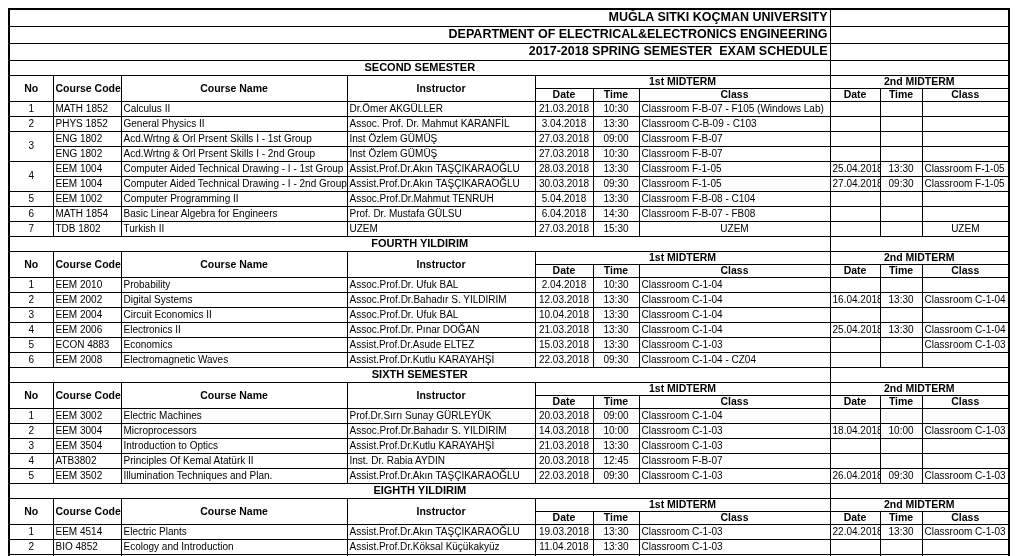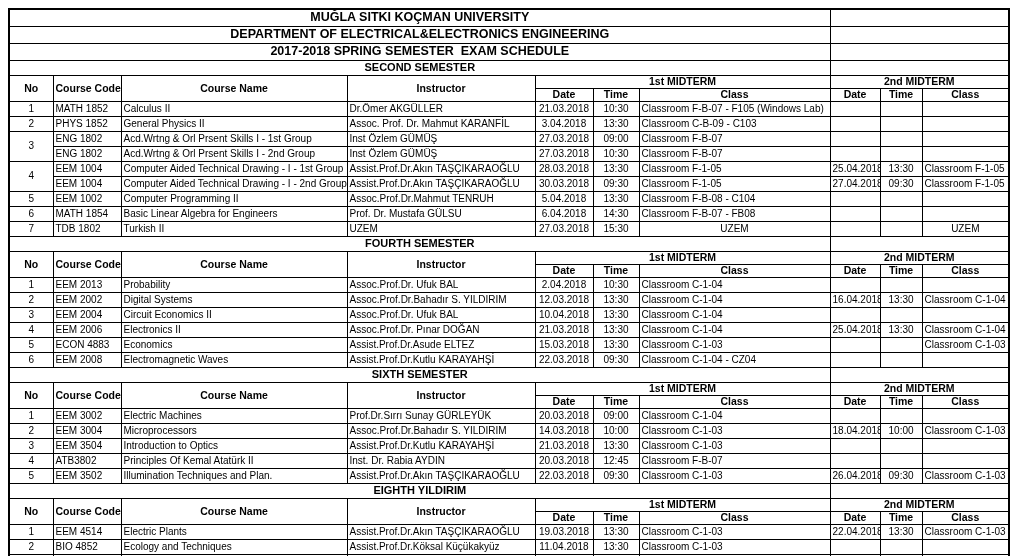--- a/index.html
+++ b/index.html
@@ -2,21 +2,21 @@
 <html><head>
 <meta charset="utf-8">
 <style>
   html,body{margin:0;padding:0;background:#ffffff;}
   body{width:1016px;height:556px;overflow:hidden;
        font-family:"Liberation Sans", sans-serif;color:#000;}
   .sheet{position:absolute;top:8px;left:8px;}
   table{border-collapse:collapse;table-layout:fixed;width:1000px;border:2px solid #000;}
   td{border:1px solid #000;overflow:hidden;white-space:nowrap;padding:0 2px;
      vertical-align:middle;font-size:10px;line-height:1.05;}
-  tr.title-row td{height:16px;font-weight:bold;font-size:12.5px;text-align:center;white-space:pre;}
+  tr.title-row td{height:16px;font-weight:bold;font-size:12.5px;text-align:right;white-space:pre;}
   tr.section-row td{height:14px;font-weight:bold;font-size:11px;text-align:center;}
   tr.head-row td{height:12px;font-weight:bold;font-size:10.5px;text-align:center;}
   tr.data-row td{height:14px;}
   td.c{text-align:center;}
   td.l{text-align:left;}
 </style>
 </head>
 <body>
 
 <div class="sheet">
@@ -166,42 +166,42 @@
           <td class="l">Turkish II</td>
           <td class="l">UZEM</td>
           <td class="c">27.03.2018</td>
           <td class="c">15:30</td>
           <td class="c">UZEM</td>
           <td class="c"></td>
           <td class="c"></td>
           <td class="c">UZEM</td>
         </tr>
         <tr class="section-row">
-          <td colspan="7">FOURTH SEMESTER</td>
+          <td colspan="7">FOURTH YILDIRIM</td>
           <td colspan="3"></td>
         </tr>
         <tr class="head-row">
           <td rowspan="2">No</td>
           <td rowspan="2">Course Code</td>
           <td rowspan="2">Course Name</td>
           <td rowspan="2">Instructor</td>
           <td colspan="3">1st MIDTERM</td>
           <td colspan="3">2nd MIDTERM</td>
         </tr>
         <tr class="head-row">
           <td>Date</td>
           <td>Time</td>
           <td>Class</td>
           <td>Date</td>
           <td>Time</td>
           <td>Class</td>
         </tr>
         <tr class="data-row">
           <td class="c" rowspan="1">1</td>
-          <td class="l">EEM 2013</td>
+          <td class="l">EEM 2010</td>
           <td class="l">Probability</td>
           <td class="l">Assoc.Prof.Dr. Ufuk BAL</td>
           <td class="c">2.04.2018</td>
           <td class="c">10:30</td>
           <td class="l">Classroom C-1-04</td>
           <td class="c"></td>
           <td class="c"></td>
           <td class="l"></td>
         </tr>
         <tr class="data-row">
@@ -372,21 +372,21 @@
           <td class="c">19.03.2018</td>
           <td class="c">13:30</td>
           <td class="l">Classroom C-1-03</td>
           <td class="c">22.04.2018</td>
           <td class="c">13:30</td>
           <td class="l">Classroom C-1-03</td>
         </tr>
         <tr class="data-row">
           <td class="c" rowspan="1">2</td>
           <td class="l">BIO 4852</td>
-          <td class="l">Ecology and Techniques</td>
+          <td class="l">Ecology and Introduction</td>
           <td class="l">Assist.Prof.Dr.Köksal Küçükakyüz</td>
           <td class="c">11.04.2018</td>
           <td class="c">13:30</td>
           <td class="l">Classroom C-1-03</td>
           <td class="c"></td>
           <td class="c"></td>
           <td class="l"></td>
         </tr>
         <tr class="data-row">
           <td class="c" rowspan="1">3</td>

